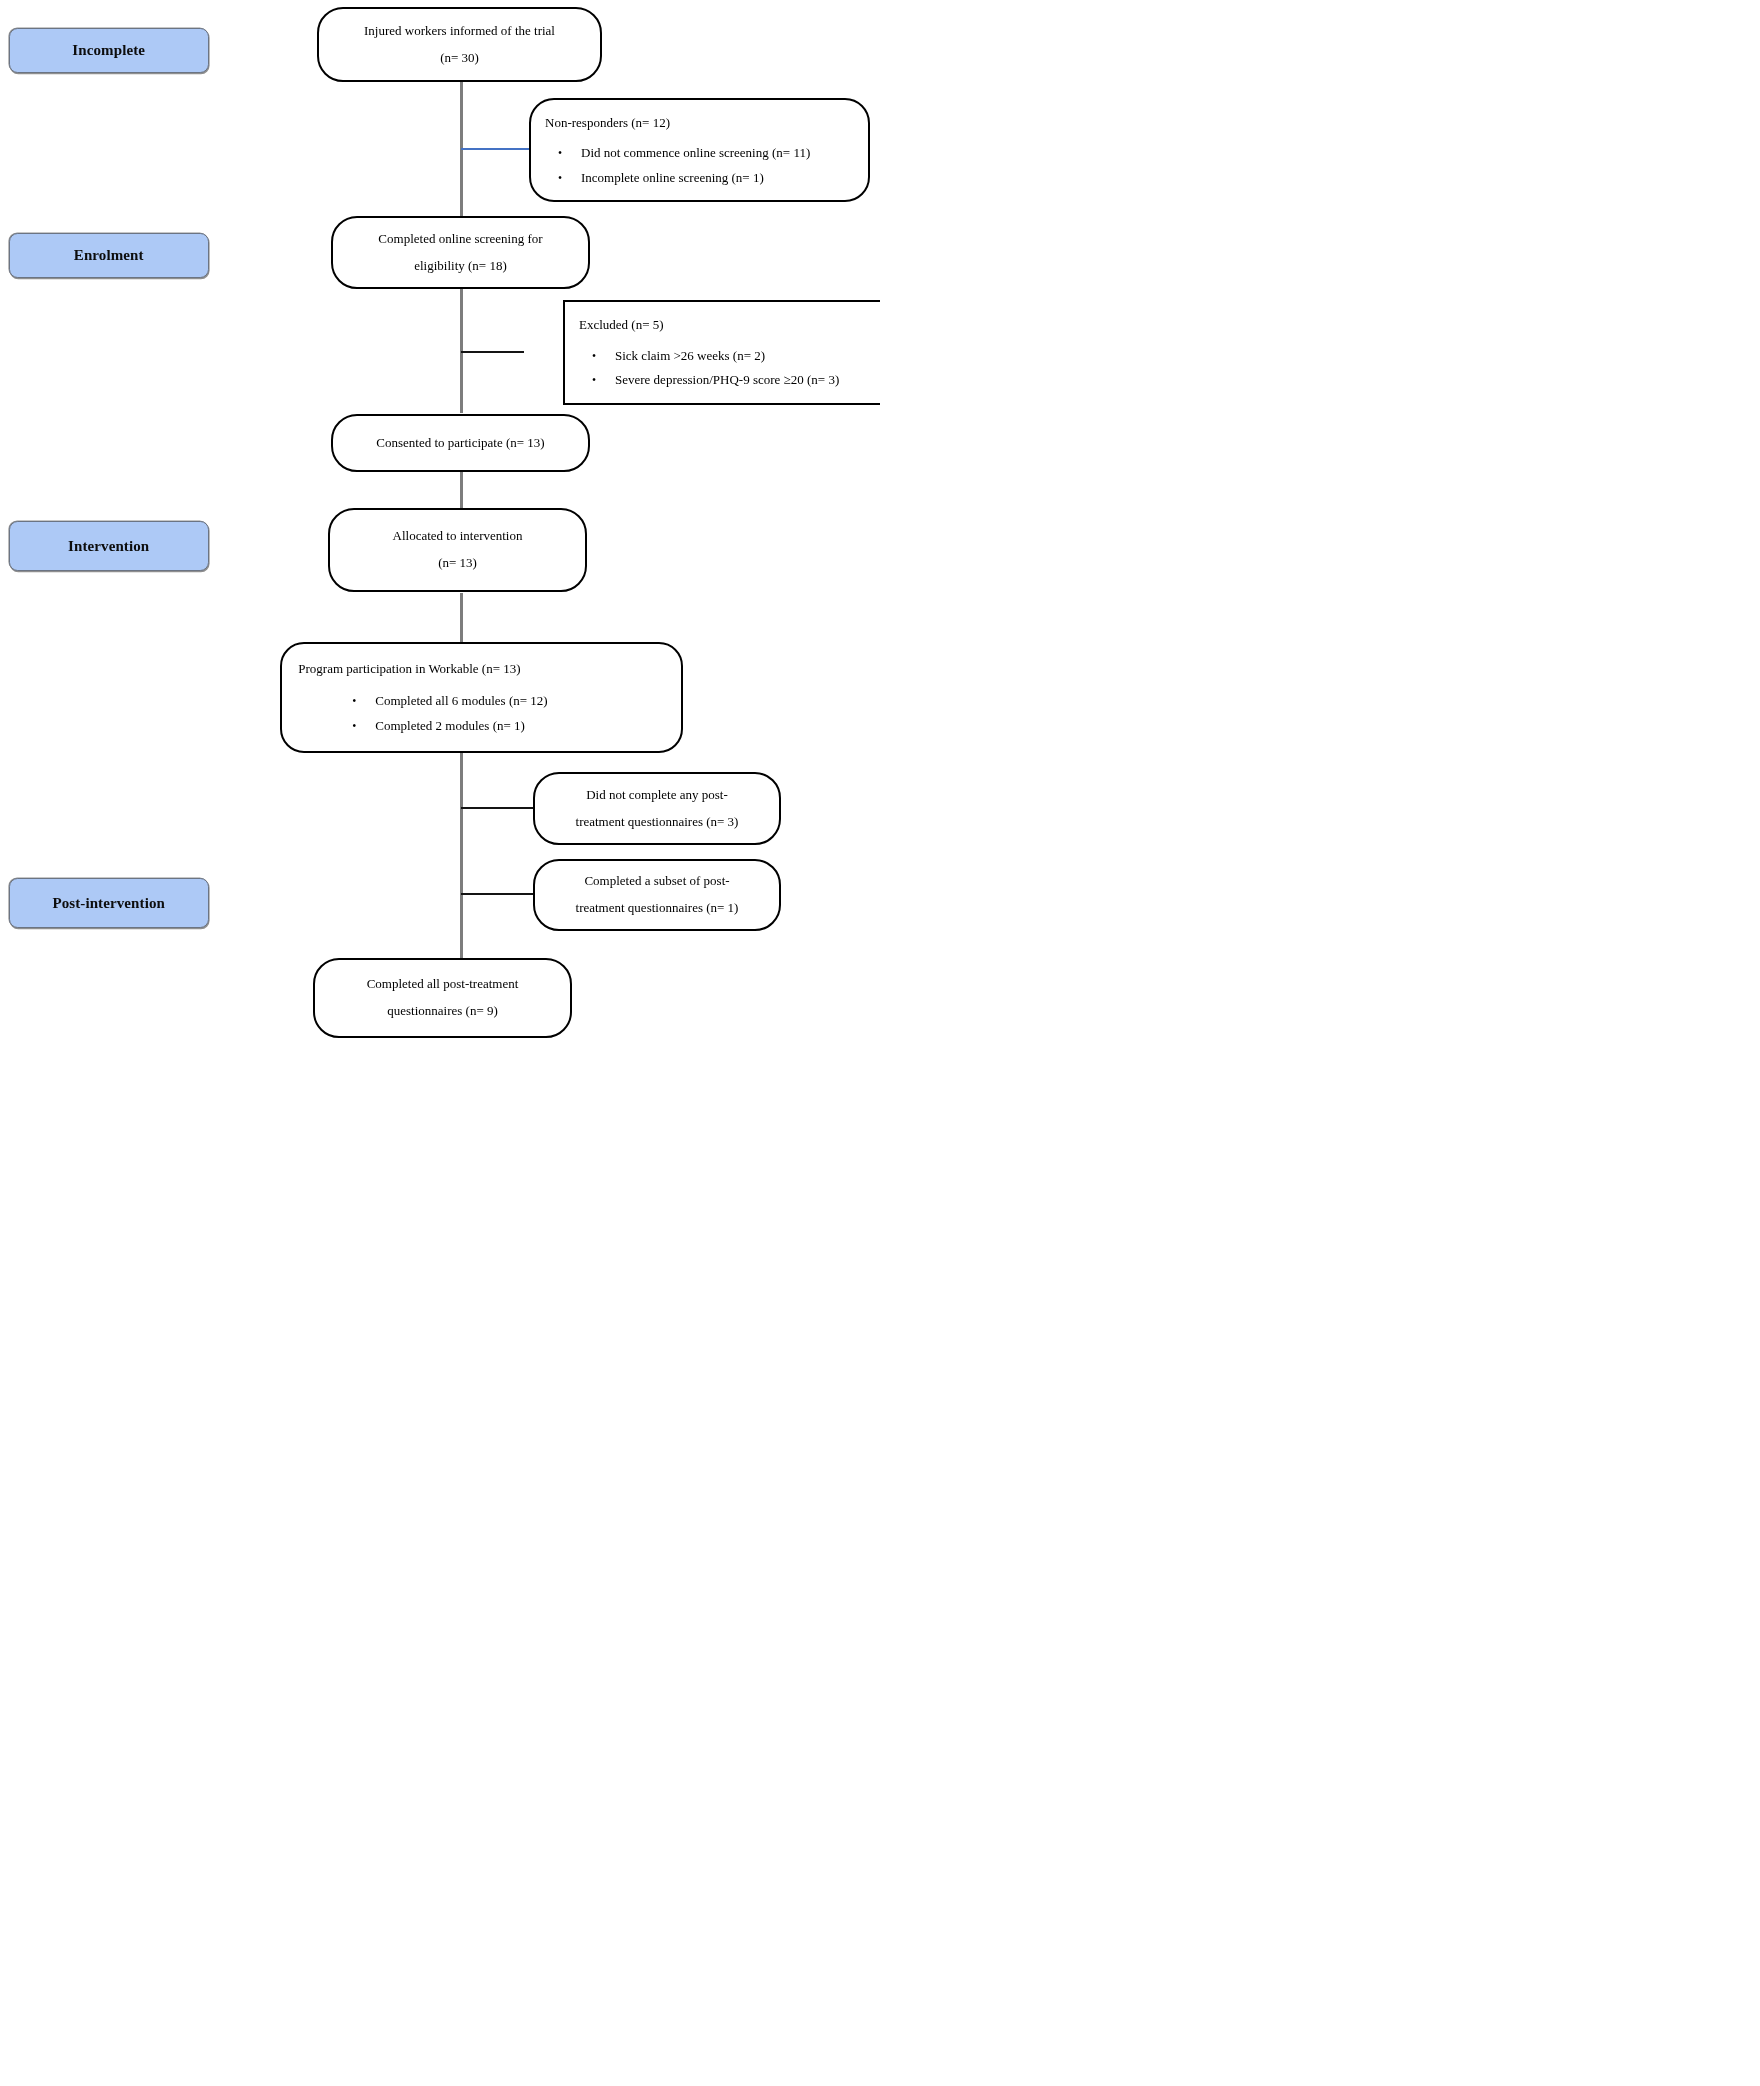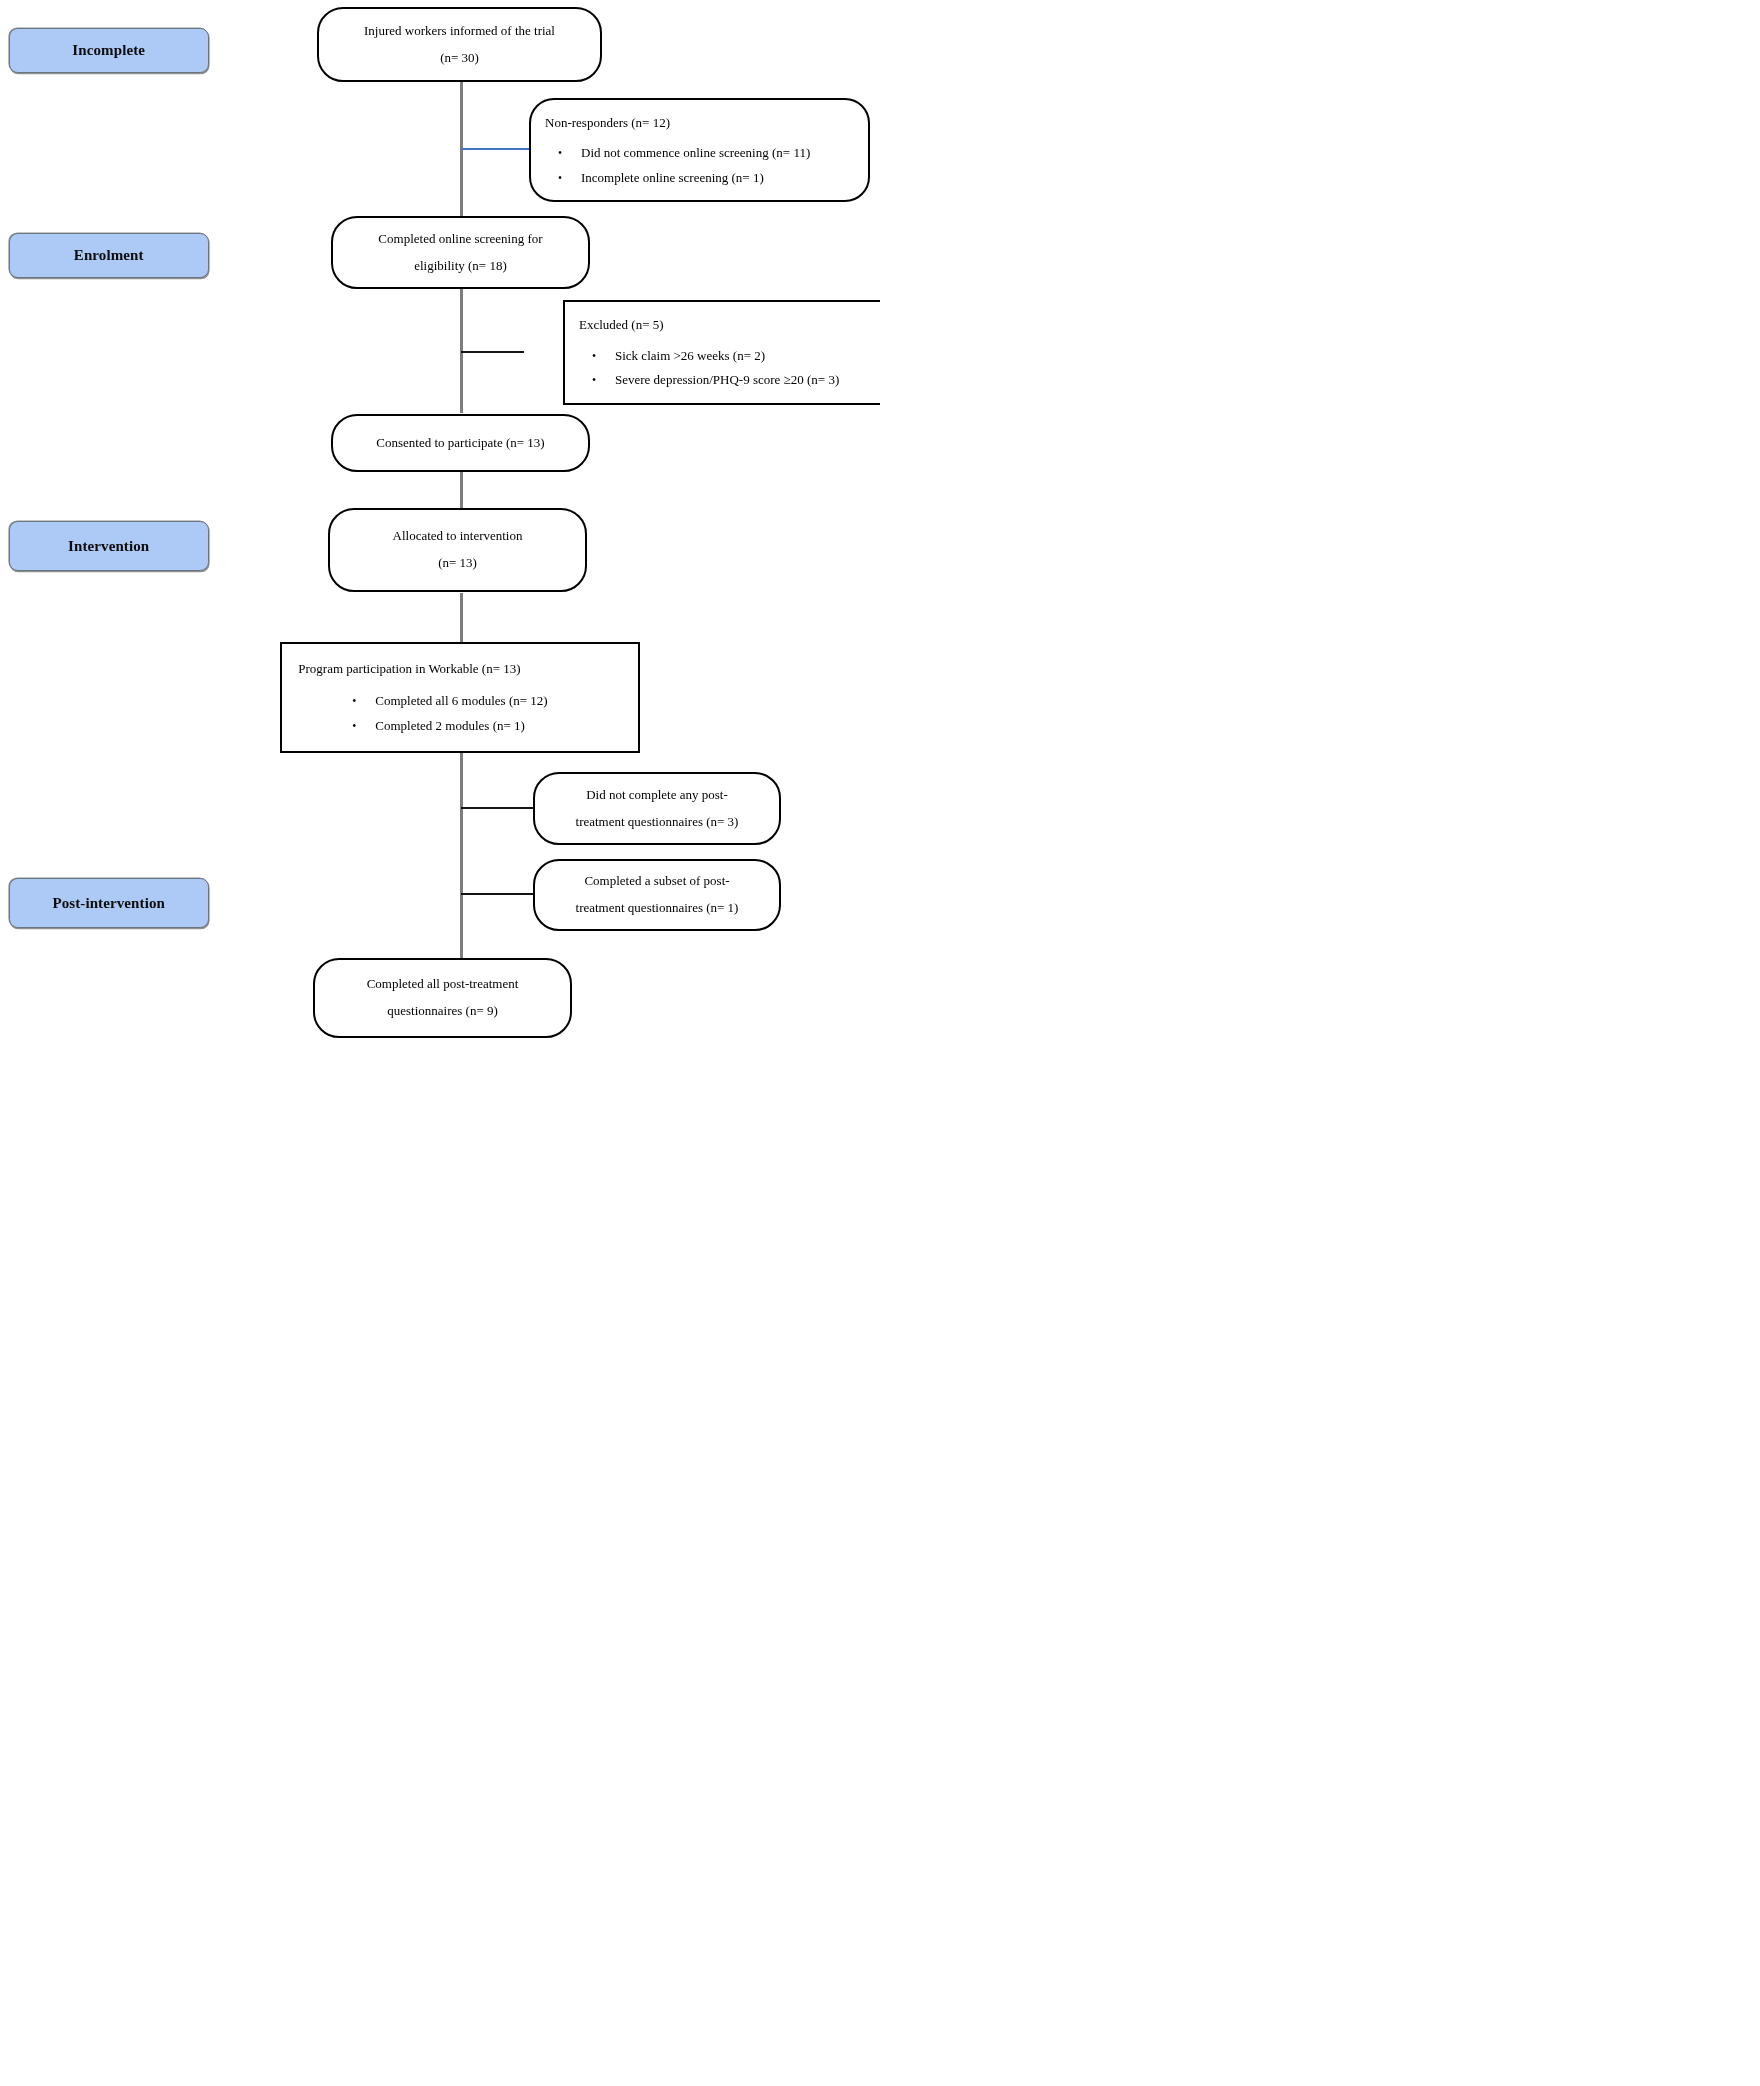--- a/index.html
+++ b/index.html
@@ -119,21 +119,21 @@
 
   <div class="fbox center" style="left:331px;top:414px;width:259px;height:58px;">
     <div>Consented to participate (n= 13)</div>
   </div>
 
   <div class="fbox center" style="left:328px;top:508px;width:259px;height:84px;">
     <div>Allocated to intervention</div>
     <div>(n= 13)</div>
   </div>
 
-  <div class="fbox listy" style="left:280px;top:642px;width:360px;height:111px;padding:5.8px 5.8px 5.8px 16.3px;">
+  <div class="fbox listy" style="left:280px;top:642px;width:403px;height:111px;padding:5.8px 5.8px 5.8px 16.3px;border-radius:24px;">
     <div class="heading" style="margin-bottom:14px;">Program participation in Workable (n= 13)</div>
     <div class="bullets" style="padding-left:54px;gap:8.2px;">
       <div class="bullet-row">
         <span class="bullet-glyph">•</span>
         <span>Completed all 6 modules (n= 12)</span>
       </div>
       <div class="bullet-row">
         <span class="bullet-glyph">•</span>
         <span>Completed 2 modules (n= 1)</span>
       </div>

